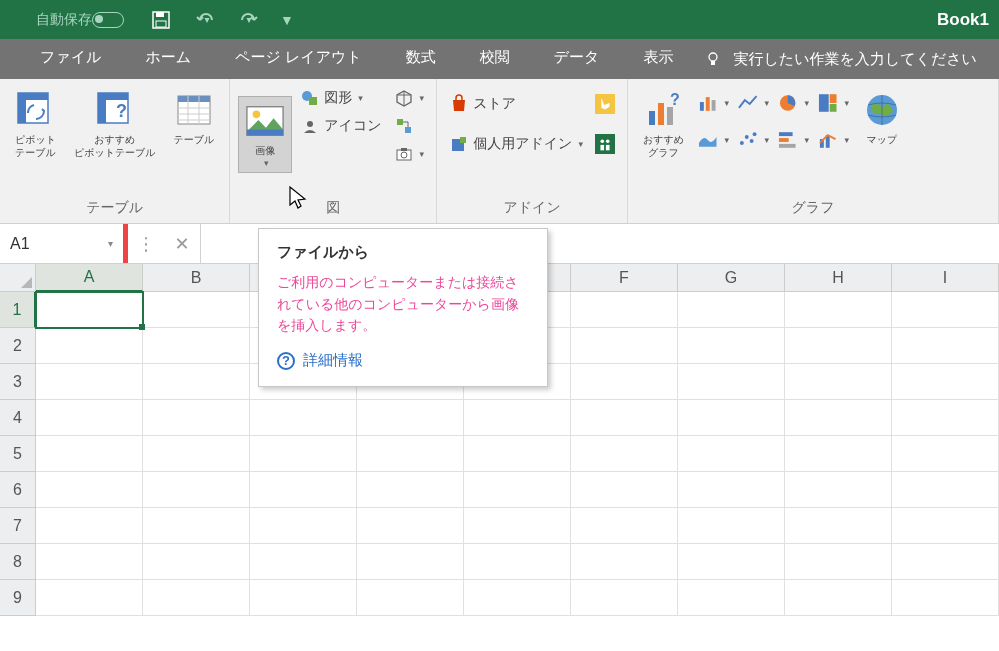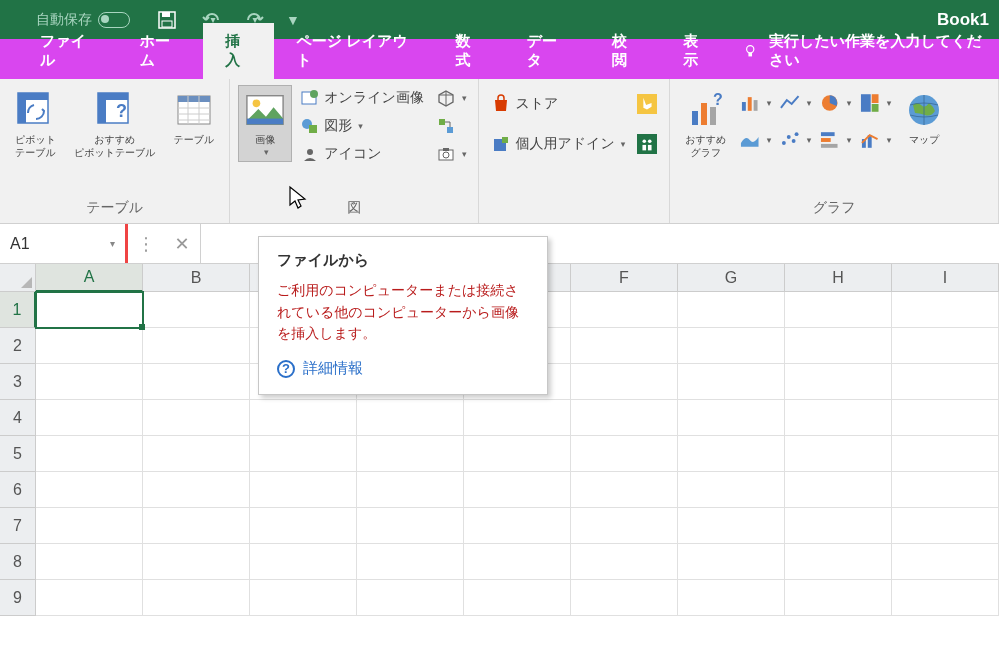--- a/index.html
+++ b/index.html
@@ -1,52 +1,52 @@
 <!DOCTYPE html>
 <html><head>
 <meta charset="utf-8">
 <style>
 * { margin: 0; padding: 0; box-sizing: border-box; font-family: "Yu Gothic UI", "Meiryo", sans-serif; }
 body { background: #fff; width: 999px; height: 651px; overflow: hidden; }
 
 
 .titlebar { background: #217346; height: 39px; display: flex; align-items: center; color: #fff; padding: 0 10px; }
-.autosave { font-size: 14px; color: #a9d5c0; margin-left: 26px; display: flex; align-items: center; gap: 6px; }
+.autosave { font-size: 14px; color: #a9d5c0; margin-left: 26px; display: flex; align-items: center; }
 .toggle-pill { width: 32px; height: 16px; border: 1.5px solid #a9d5c0; border-radius: 8px; position: relative; }
 .toggle-pill::after { content: ""; position: absolute; width: 8px; height: 8px; border-radius: 50%; background: #a9d5c0; top: 2px; left: 2px; }
 .qat { display: flex; align-items: center; gap: 20px; margin-left: 26px; }
 .qat-btn { width: 22px; height: 22px; display: flex; align-items: center; justify-content: center; color: #fff; cursor: pointer; }
 .qat-btn.disabled { color: #91c0ac; }
 .qat-caret { font-size: 10px; color: #a9d5c0; margin-left: -12px; }
 .doc-title { margin-left: auto; font-size: 17px; color: #fff; font-weight: bold; }
 
 
-.tabs { background: #d946ef; height: 40px; display: flex; align-items: flex-end; padding-left: 18px; font-weight: bold; }
+.tabs { background: #737373; height: 40px; display: flex; padding-left: 18px; }
 .tab { color: #fff; font-size: 15px; padding: 9px 22px; cursor: pointer; }
 .tab.active { background: #f1f1f1; color: #217346; }
 .tell-me { color: #fff; font-size: 15px; display: flex; align-items: center; gap: 12px; padding: 9px 10px; cursor: pointer; }
 .bulb { width: 16px; height: 16px; }
 
 
 .ribbon { background: #f1f1f1; border-bottom: 1px solid #d0d0d0; height: 145px; display: flex; }
 .group { border-right: 1px solid #d8d8d8; padding: 6px 8px 2px; display: flex; flex-direction: column; }
 .group-body { flex: 1; display: flex; align-items: flex-start; gap: 4px; }
 .group-label { text-align: center; font-size: 14px; color: #666; padding-bottom: 4px; }
 .big-btn { display: flex; flex-direction: column; align-items: center; justify-content: flex-start; padding: 4px 6px; cursor: pointer; border: 1px solid transparent; min-width: 48px; }
-.big-btn.hovered { background: #d3d3d3; border-color: #b0b0b0; }
+.big-btn.hovered { background: #d3d3d3; border-color: #b0b0b0; margin-top: 11px; }
 .big-btn .lbl { font-size: 10px; color: #444; margin-top: 4px; text-align: center; line-height: 1.25; white-space: pre; }
 .ico { width: 40px; height: 40px; display: flex; align-items: center; justify-content: center; }
 .ico-sm { width: 20px; height: 20px; display: flex; align-items: center; justify-content: center; }
 .small-row { display: flex; align-items: center; gap: 4px; padding: 3px 4px; cursor: pointer; font-size: 14px; color: #444; white-space: nowrap; }
 .caret-dn { font-size: 9px; color: #666; margin-left: 2px; }
 .col-stack { display: flex; flex-direction: column; gap: 2px; }
 
 
 .fbar-row { display: flex; border-bottom: 1px solid #d0d0d0; height: 40px; background: #fff; align-items: stretch; }
-.namebox { width: 128px; border-right: 3px solid #ef4444; display: flex; align-items: center; padding: 0 10px; font-size: 16px; color: #333; justify-content: space-between; gap: 25px; }
+.namebox { width: 128px; border-right: 5px solid #ef4444; display: flex; align-items: center; padding: 0 10px; font-size: 16px; color: #333; justify-content: space-between; gap: 25px; }
 .namebox-caret { font-size: 10px; color: #888; }
 .fb-btns { display: flex; align-items: center; border-right: 1px solid #d0d0d0; }
 .fb-btn { width: 36px; display: flex; align-items: center; justify-content: center; color: #999; font-size: 18px; cursor: pointer; height: 100%; }
 .fb-input { flex: 1; padding: 0 10px; display: flex; align-items: center; }
 
 
 .grid-wrap { position: relative; }
 .corner { position: absolute; left: 0; top: 0; width: 36px; height: 28px; background: #eceef0; border-right: 1px solid #ccc; border-bottom: 1px solid #ccc; }
 .corner::after { content: ""; position: absolute; right: 3px; bottom: 3px; border-left: 11px solid transparent; border-bottom: 11px solid #b7b7b7; }
 .col-headers { display: flex; margin-left: 36px; height: 28px; }
@@ -54,23 +54,23 @@
 .colh.sel { background: #dfe4df; border-bottom: 2px solid #217346; color: #217346; }
 .rows { }
 .row { display: flex; height: 36px; }
 .rowh { width: 36px; background: #eceef0; border-right: 1px solid #ccc; border-bottom: 1px solid #ccc; display: flex; align-items: center; justify-content: center; font-size: 16px; color: #555; cursor: pointer; }
 .rowh.sel { background: #dfe4df; border-right: 2px solid #217346; color: #217346; }
 .cell { width: 107px; border-right: 1px solid #e0e0e0; border-bottom: 1px solid #e0e0e0; cursor: cell; }
 .cell.active { outline: 2px solid #217346; outline-offset: -1px; position: relative; }
 .cell.active::after { content: ""; position: absolute; right: -3px; bottom: -3px; width: 6px; height: 6px; background: #217346; }
 
 
-.tooltip { position: absolute; left: 258px; top: 236px; width: 290px; background: #fff; border: 1px solid #c7c7c7; box-shadow: 3px 3px 5px rgba(0,0,0,0.2); padding: 14px 18px 16px; z-index: 50; }
+.tooltip { position: absolute; left: 258px; top: 228px; width: 290px; background: #fff; border: 1px solid #c7c7c7; box-shadow: 3px 3px 5px rgba(0,0,0,0.2); padding: 14px 18px 16px; z-index: 50; }
 .tooltip h4 { font-size: 15px; font-weight: bold; color: #333; margin-bottom: 10px; }
-.tooltip p { font-size: 14px; color: #b91c1c; line-height: 1.55; margin-bottom: 14px; }
+.tooltip p { font-size: 14px; color: #ec4899; line-height: 1.55; margin-bottom: 14px; }
 .tooltip .more { display: flex; align-items: center; gap: 8px; color: #2a6fc9; font-size: 15px; cursor: pointer; }
 .help-ico { width: 18px; height: 18px; border: 2px solid #2a6fc9; border-radius: 50%; display: flex; align-items: center; justify-content: center; font-size: 13px; font-weight: bold; color: #2a6fc9; }
 
 
 .cursor-arrow { position: absolute; left: 288px; top: 185px; z-index: 60; pointer-events: none; }
 
 
 .chart-grid { display: grid; grid-template-columns: repeat(4, 36px); grid-auto-rows: 35px; gap: 2px 4px; }
 .chart-grid .small-row { padding: 2px; justify-content: center; }
 </style>
@@ -107,25 +107,24 @@
     <div class="qat-btn disabled" style="font-size:14px;color:#a9d5c0;">
       <span>▼</span>
     </div>
   </div>
   <div class="doc-title">Book1</div>
 </div>
 
 <div class="tabs">
   <div class="tab">ファイル</div>
   <div class="tab">ホーム</div>
-  <div class="tab active">挿入</div>
   <div class="tab">ページ レイアウト</div>
   <div class="tab">数式</div>
+  <div class="tab">校閲</div>
   <div class="tab">データ</div>
-  <div class="tab">校閲</div>
   <div class="tab">表示</div>
   <div class="tell-me">
     <svg class="bulb" viewBox="0 0 16 16">
         <circle cx="8" cy="6" r="4" fill="none" stroke="#fff" stroke-width="1.3"></circle>
         <rect x="6" y="10" width="4" height="4" fill="#fff"></rect>
       </svg>
     <span>実行したい作業を入力してください</span>
   </div>
 </div>
 
@@ -187,29 +186,20 @@
               <rect x="2" y="28" width="38" height="6" fill="#4a7cc4"></rect>
             </svg>
         </div>
         <div class="lbl">画像</div>
         <span class="caret-dn">▾</span>
       </div>
       <div class="col-stack">
         <div class="small-row">
           <div class="ico-sm">
               <svg width="18" height="18" viewBox="0 0 18 18">
-                <rect x="1" y="3" width="14" height="12" fill="#fff" stroke="#4a7cc4"></rect>
-                <circle cx="13" cy="5" r="4" fill="#5fa35f"></circle>
-              </svg>
-            </div>
-          <span>オンライン画像</span>
-        </div>
-        <div class="small-row">
-          <div class="ico-sm">
-              <svg width="18" height="18" viewBox="0 0 18 18">
                 <circle cx="6" cy="7" r="5" fill="#5b9bd5"></circle>
                 <rect x="8" y="8" width="8" height="8" fill="#70ad47"></rect>
               </svg>
             </div>
           <span>図形</span>
           <span class="caret-dn">▾</span>
         </div>
         <div class="small-row">
           <div class="ico-sm">
               <svg width="18" height="18" viewBox="0 0 18 18">
@@ -292,20 +282,21 @@
                 <rect width="22" height="22" fill="#217346"></rect>
                 <circle cx="8" cy="8" r="2" fill="#fff"></circle>
                 <circle cx="14" cy="8" r="2" fill="#fff"></circle>
                 <rect x="6" y="12" width="4" height="6" fill="#fff"></rect>
                 <rect x="12" y="12" width="4" height="6" fill="#fff"></rect>
               </svg>
             </div>
         </div>
       </div>
     </div>
+    <div class="group-label">アドイン</div>
   </div>
 
   <div class="group" style="flex:1;">
     <div class="group-body">
       <div class="big-btn">
         <div class="ico">
           <svg width="38" height="38" viewBox="0 0 38 38">
               <rect x="5" y="20" width="6" height="14" fill="#4a7cc4"></rect>
               <rect x="14" y="12" width="6" height="22" fill="#ed7d31"></rect>
               <rect x="23" y="16" width="6" height="18" fill="#a5a5a5"></rect>

